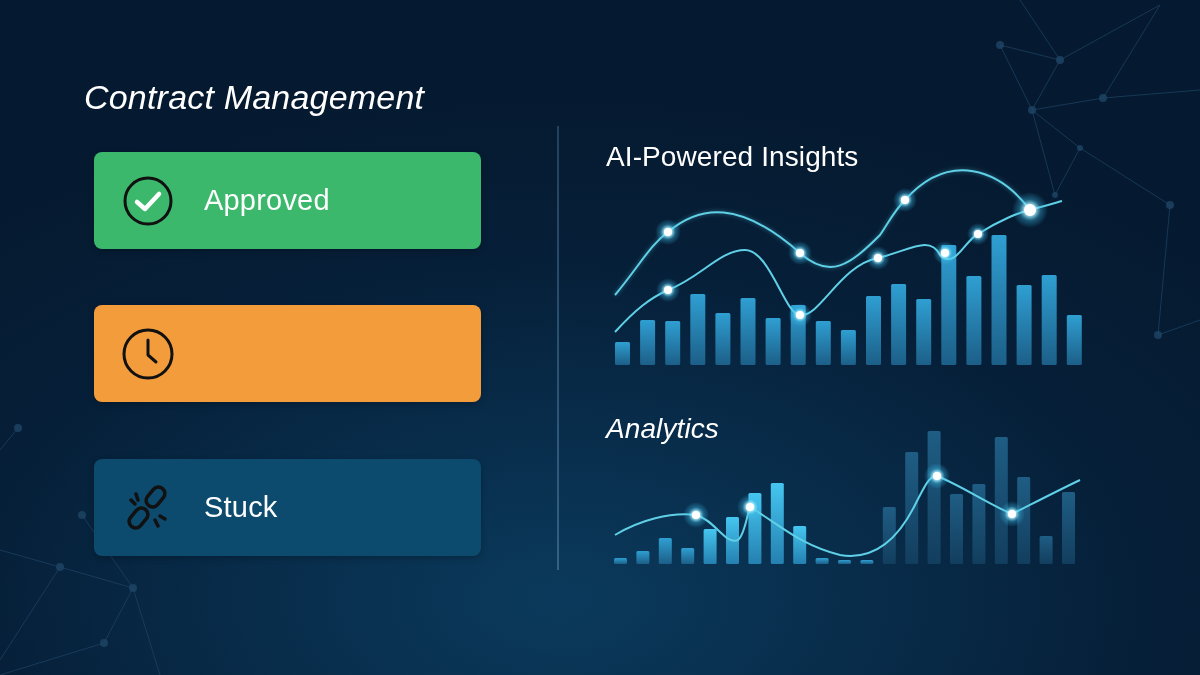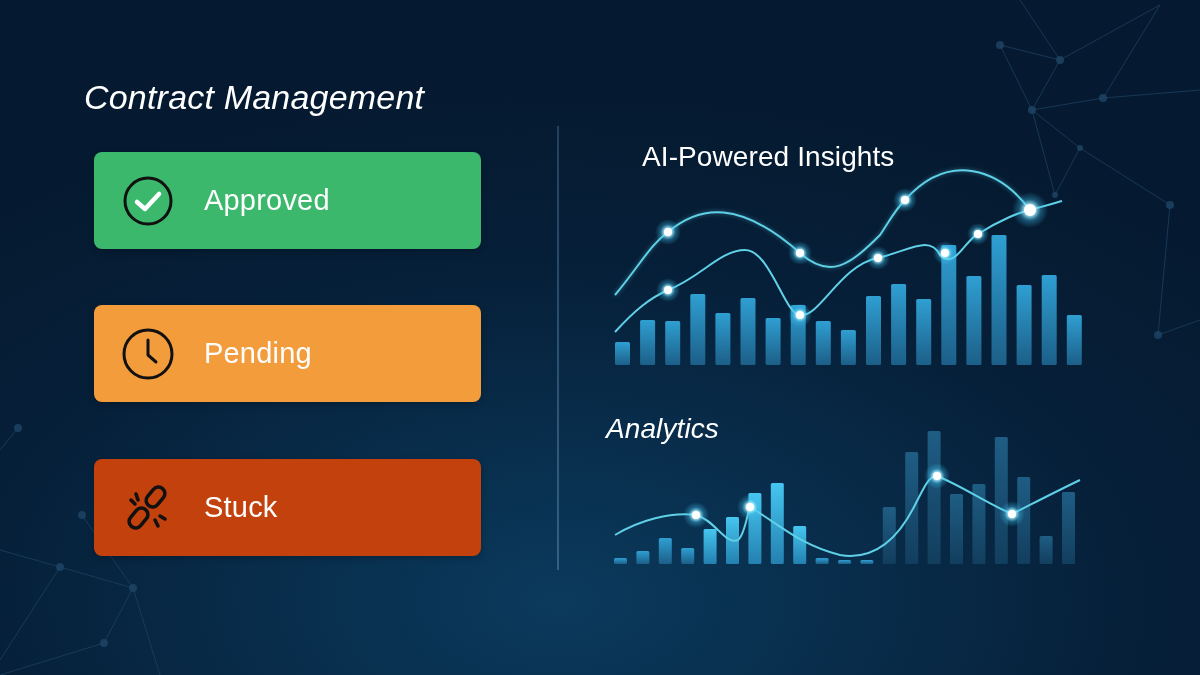--- a/index.html
+++ b/index.html
@@ -22,31 +22,31 @@
   }
   .status-card .ico {
     position: absolute; left: 28px; top: 50%; transform: translateY(-50%);
     width: 52px; height: 52px; display: flex; align-items: center; justify-content: center;
   }
   .status-card .lbl {
     position: absolute; left: 110px; font-size: 29px; color: #fdfdfd; letter-spacing: 0.2px;
   }
   .card-approved { top: 152px; background: #3bb86c; padding-left: 20px; }
   .card-pending  { top: 305px; background: #f29c3c; }
-  .card-stuck    { top: 459px; background: #c2410c; }
+  .card-stuck    { top: 459px; background: #0c4a6e; }
 
   .divider {
     position: absolute; left: 557px; top: 126px; width: 2px; height: 444px;
     background: linear-gradient(#2a4a68, #3d6a8e);
     opacity: 0.8;
   }
   .section-title {
     position: absolute; font-size: 28px; color: #ffffff; letter-spacing: 0.1px;
   }
-  .sec-ai { left: 606px; top: 141px; margin-left: 36px; }
+  .sec-ai { left: 606px; top: 141px; }
   .sec-an { left: 606px; top: 413px; font-style: italic; }
   .chart { position: absolute; left: 0; top: 0; width: 1200px; height: 675px; }
 </style>
 </head>
 <body>
 
 <svg class="net" viewBox="0 0 1200 675">
   <g stroke="#1f4566" stroke-width="1" fill="none" opacity="0.7">
     <line x1="1000" y1="45" x2="1060" y2="60"></line>
     <line x1="1060" y1="60" x2="1160" y2="5"></line>
@@ -100,21 +100,20 @@
   <span class="lbl">Approved</span>
 </div>
 
 <div class="status-card card-pending">
   <span class="ico">
     <svg width="52" height="52" viewBox="0 0 52 52">
       <circle cx="26" cy="26" r="24" fill="none" stroke="#111" stroke-width="3"></circle>
       <path d="M26 12 L26 27 L34 34" fill="none" stroke="#111" stroke-width="3" stroke-linecap="round" stroke-linejoin="round"></path>
     </svg>
   </span>
-  <span class="lbl">Pending</span>
 </div>
 
 <div class="status-card card-stuck">
   <span class="ico">
     <svg width="52" height="52" viewBox="0 0 52 52">
       <g fill="none" stroke="#111" stroke-width="3.5" stroke-linecap="round">
         <rect x="27" y="4" width="13" height="22" rx="6.5" transform="rotate(40 33.5 15)"></rect>
         <rect x="10" y="25" width="13" height="22" rx="6.5" transform="rotate(40 16.5 36)"></rect>
         <line x1="9" y1="18" x2="13" y2="22"></line>
         <line x1="14" y1="12" x2="16" y2="18"></line>

